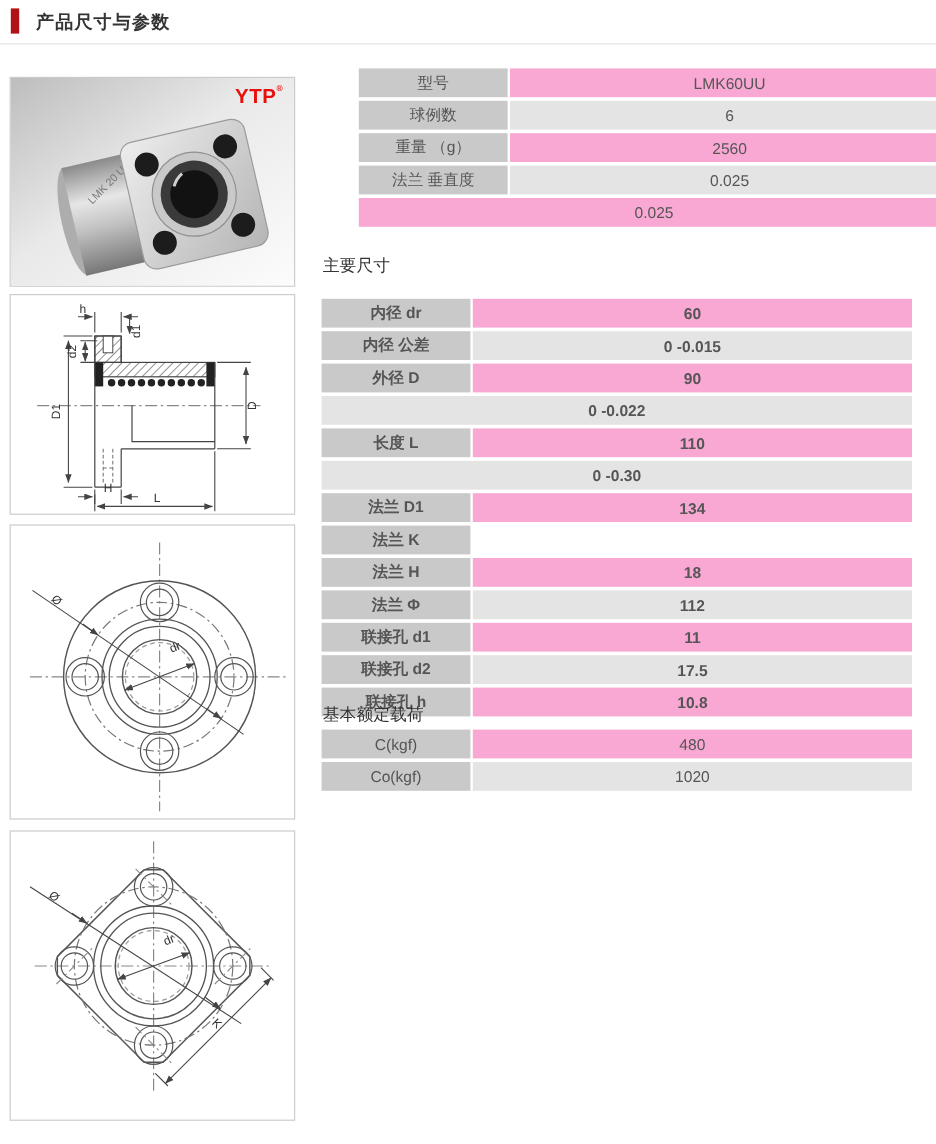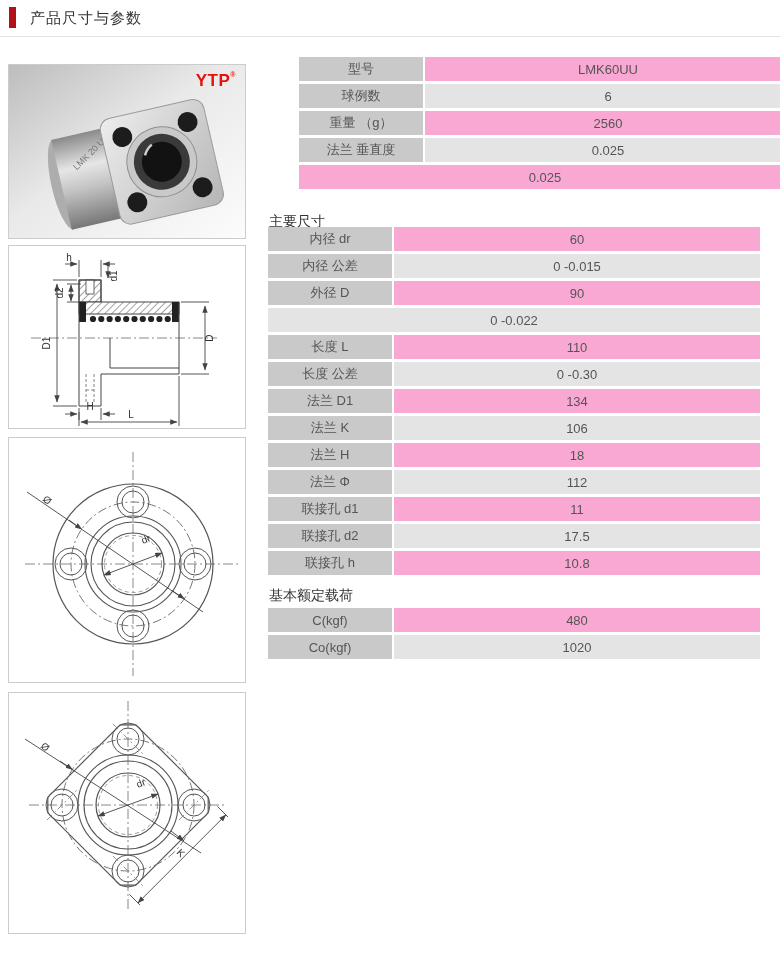--- a/index.html
+++ b/index.html
@@ -1,38 +1,38 @@
 <!DOCTYPE html>
 <html><head>
 <meta charset="utf-8">
 <style>
   html,body{margin:0;padding:0;background:#fff;}
   body{font-family:"Liberation Sans","DejaVu Sans",sans-serif;}
   .page{position:relative;width:780px;height:953px;background:#ffffff;overflow:hidden;}
 
   
-  .topbar{position:absolute;left:0;top:0;width:780px;height:36px;background:#ffffff;border-bottom:1px solid #e3e3e3;}
+  .topbar{position:absolute;left:0;top:0;width:780px;height:36px;background:#ffffff;border-bottom:1px solid #e3e3e3;font-weight:bold;}
   .accent{position:absolute;left:9px;top:7px;width:7px;height:21px;background:#b01217;}
   .page-title{position:absolute;left:30px;top:9px;font-size:15px;color:#333;letter-spacing:1px;}
 
   
   .panel{position:absolute;left:8px;width:238px;background:#fff;border:1px solid #cccccc;box-sizing:border-box;}
   #panel-photo{top:64px;height:175px;}
   #panel-section{top:245px;height:184px;}
   #panel-round{top:437px;height:246px;}
   #panel-square{top:692px;height:242px;}
   .panel svg{display:block;width:100%;height:100%;}
   .brand-logo{position:absolute;top:6px;right:9px;color:#e8100c;font-weight:bold;font-size:17px;letter-spacing:.5px;}
   .brand-logo sup{font-size:7px;vertical-align:top;}
 
   
   .rightcol{position:absolute;left:268px;top:0;width:492px;height:953px;}
   .spec-table{position:absolute;left:0;width:492px;}
   #table-top{top:57px;padding-left:31px;}
-  #table-main{top:227px;}
+  #table-main{top:249px;font-weight:bold;}
   #table-load{top:608px;}
   .spec-row{display:flex;height:24px;margin-bottom:3px;}
   .cell{display:flex;align-items:center;justify-content:center;font-size:13px;color:#555;}
   .cell.label{width:124px;background:#c9c9c9;margin-right:2px;}
   .cell.value{flex:1;background:#f9a8d4;}
   .spec-row.alt .cell.value{background:#e4e4e4;}
   .section-heading{position:absolute;left:1px;font-size:14px;color:#333;}
   #heading-main{top:213px;}
   #heading-load{top:587px;}
 
@@ -272,30 +272,28 @@
           <div class="cell value">90</div>
         </div>
         <div class="spec-row alt">
           <div class="cell value">0 -0.022</div>
         </div>
         <div class="spec-row">
           <div class="cell label">长度 L</div>
           <div class="cell value">110</div>
         </div>
         <div class="spec-row alt">
-          <div class="cell label">长度 公差</div>
           <div class="cell value">0 -0.30</div>
         </div>
         <div class="spec-row">
           <div class="cell label">法兰 D1</div>
           <div class="cell value">134</div>
         </div>
         <div class="spec-row alt">
           <div class="cell label">法兰 K</div>
-          <div class="cell value">106</div>
         </div>
         <div class="spec-row">
           <div class="cell label">法兰 H</div>
           <div class="cell value">18</div>
         </div>
         <div class="spec-row alt">
           <div class="cell label">法兰 Φ</div>
           <div class="cell value">112</div>
         </div>
         <div class="spec-row">

